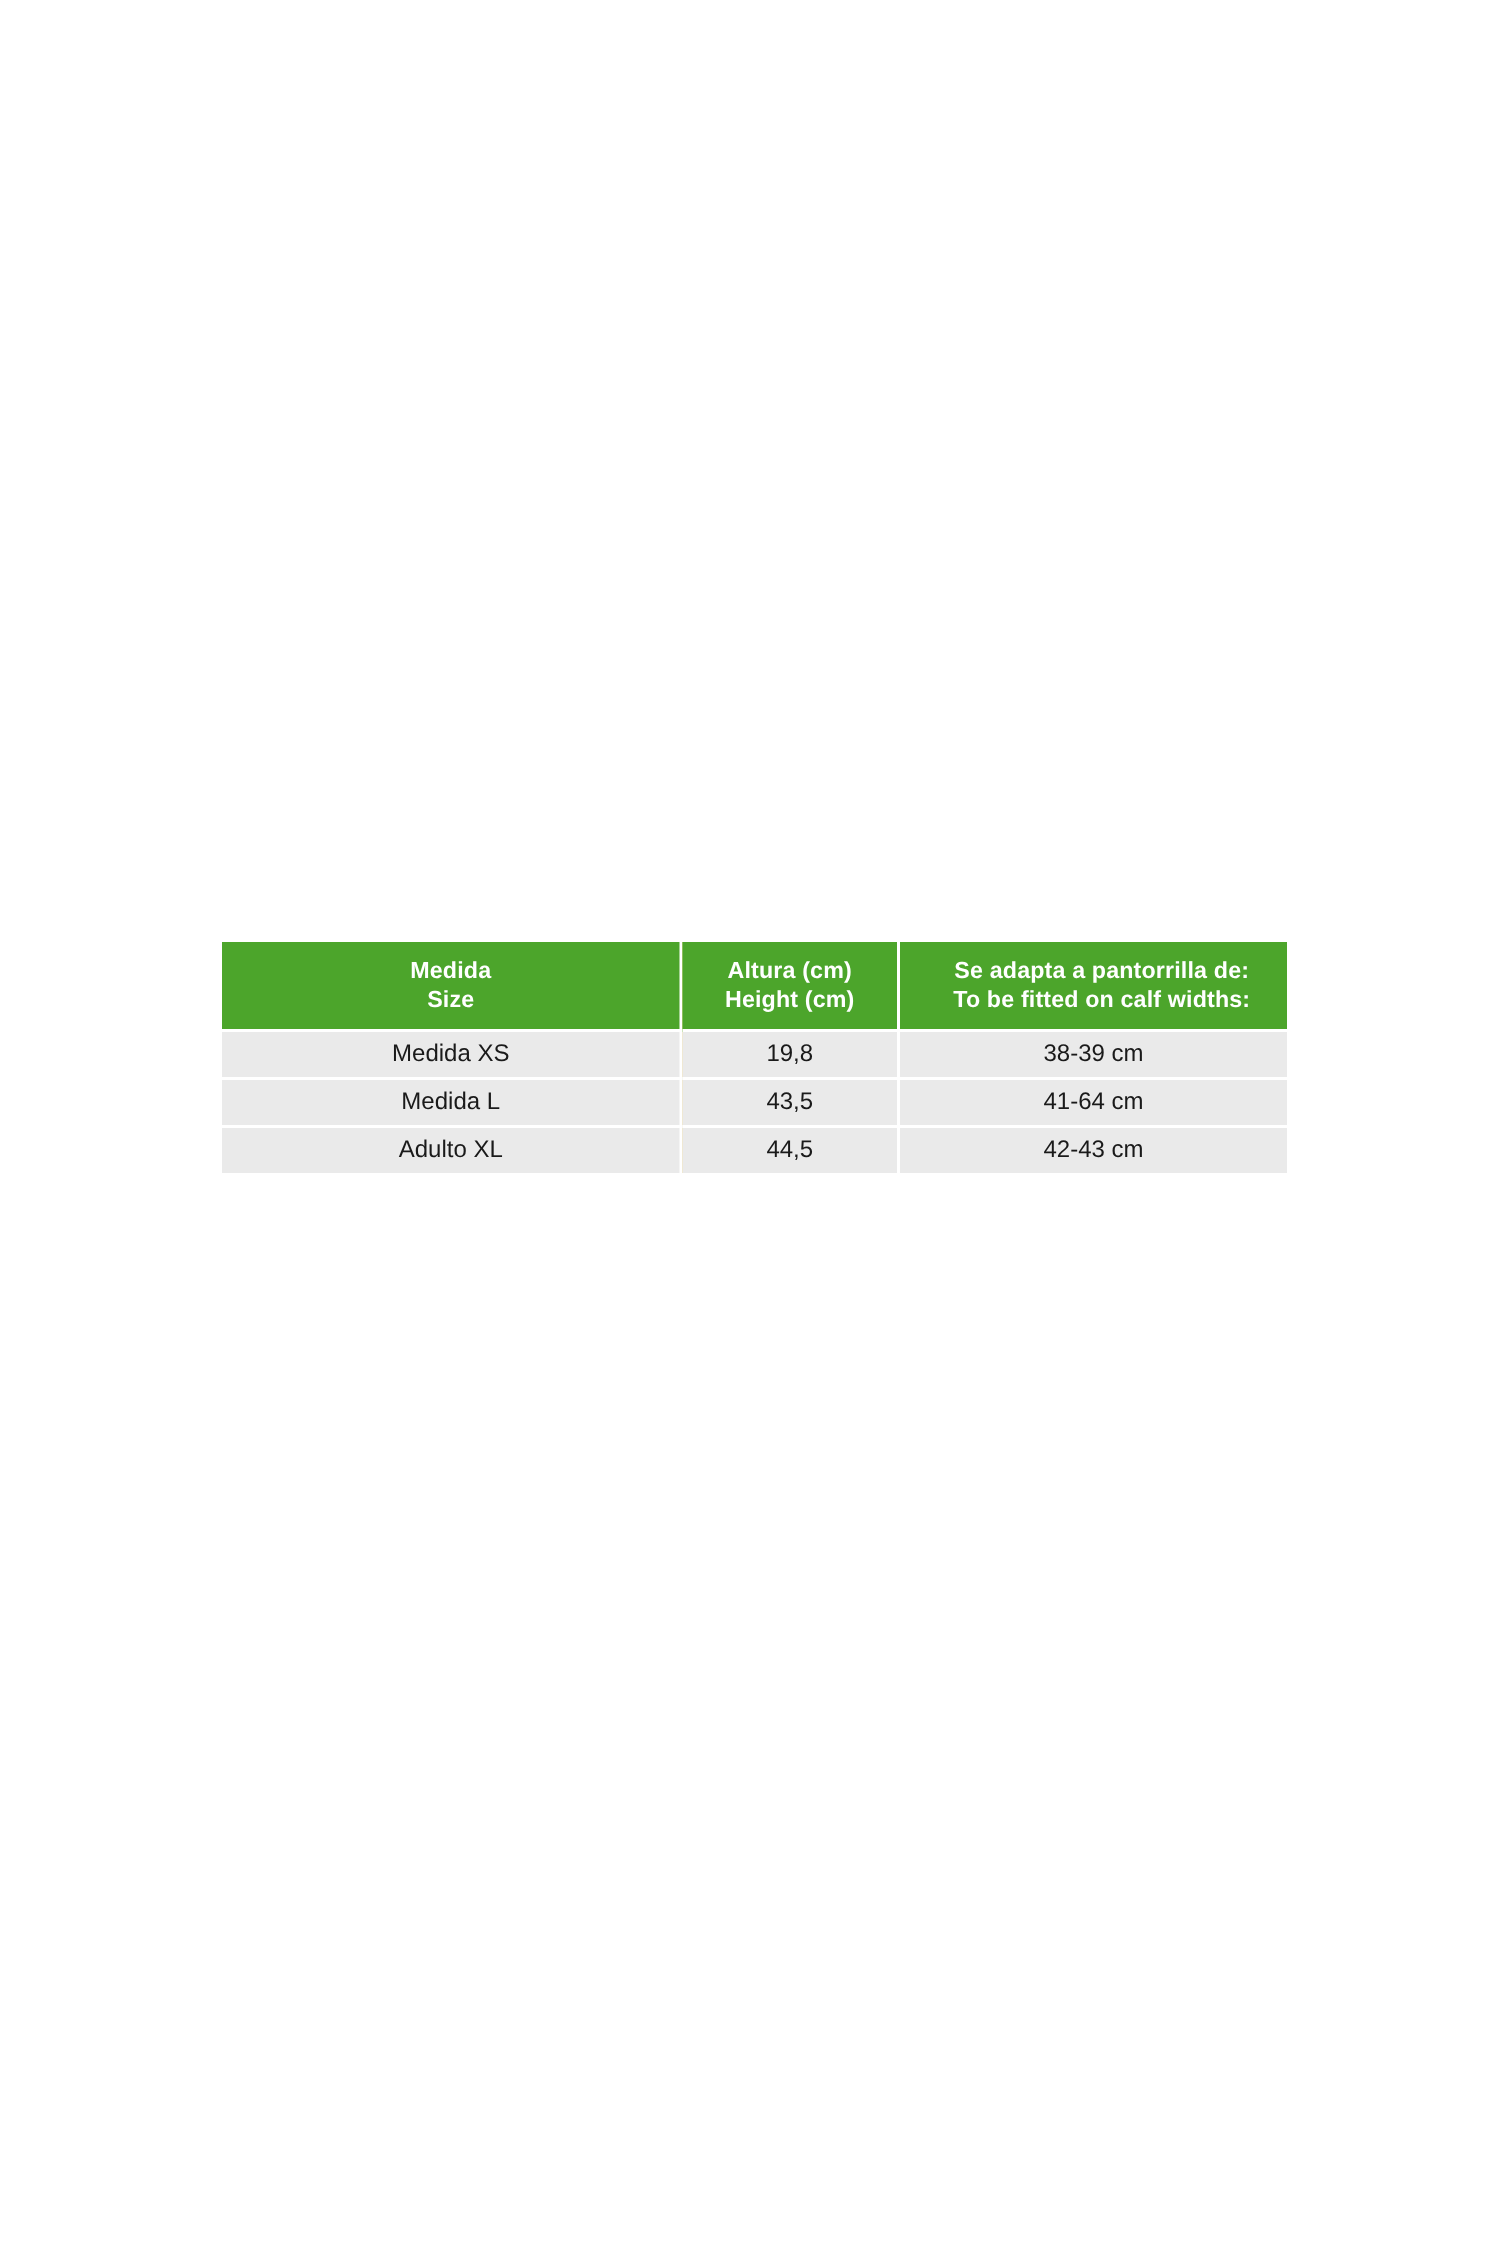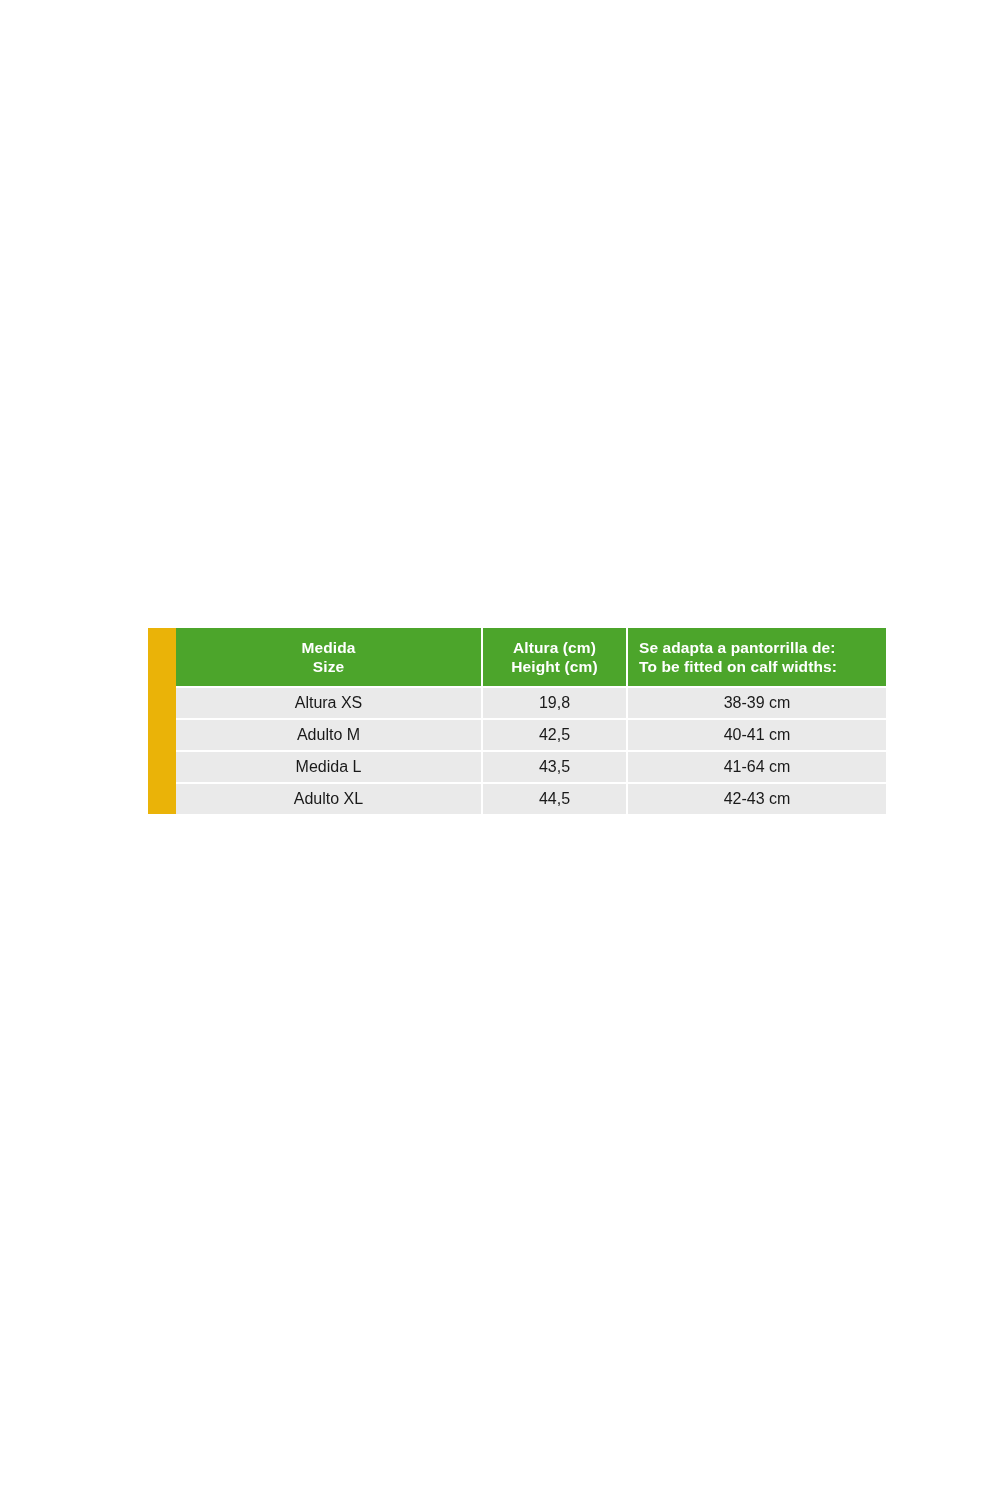--- a/index.html
+++ b/index.html
@@ -29,21 +29,20 @@
     top: 628px;
     width: 710px;
   }
 
   table.size-table {
     width: 710px;
     border-collapse: separate;
     border-spacing: 0;
     table-layout: fixed;
     background: #eab308;
-    padding-left: 28px;
   }
 
   table.size-table col.c1 { width: 307px; }
   table.size-table col.c2 { width: 145px; }
   table.size-table col.c3 { width: 258px; }
 
   
   thead th {
     background: #4CA52B;
     color: #ffffff;
@@ -52,21 +51,21 @@
     line-height: 19px;
     padding: 10px 0 10px 0;
     vertical-align: middle;
     border-right: 2px solid #ffffff;
     border-bottom: 2px solid #ffffff;
     letter-spacing: 0.1px;
   }
   thead th.h1 { text-align: center; }
   thead th.h2 { }
   thead th.h3 {
-    text-align: left;
+    text-align: center;
     padding-left: 11px;
     border-right: none;
   }
 
   .hl { display: block; white-space: nowrap; }
 
   
   tbody td {
     background: #EAEAEA;
     color: #1a1a1a;
@@ -109,28 +108,23 @@
             <span class="hl">Height (cm)</span>
           </th>
           <th class="h3">
             <span class="hl">Se adapta a pantorrilla de:</span>
             <span class="hl">To be fitted on calf widths:</span>
           </th>
         </tr>
       </thead>
       <tbody>
         <tr>
-          <td class="col-size">Altura XS</td>
+          <td class="col-size">Medida XS</td>
           <td class="col-h">19,8</td>
           <td class="col-calf">38-39 cm</td>
-        </tr>
-        <tr>
-          <td class="col-size">Adulto M</td>
-          <td class="col-h">42,5</td>
-          <td class="col-calf">40-41 cm</td>
         </tr>
         <tr>
           <td class="col-size">Medida L</td>
           <td class="col-h">43,5</td>
           <td class="col-calf">41-64 cm</td>
         </tr>
         <tr>
           <td class="col-size">Adulto XL</td>
           <td class="col-h">44,5</td>
           <td class="col-calf">42-43 cm</td>

